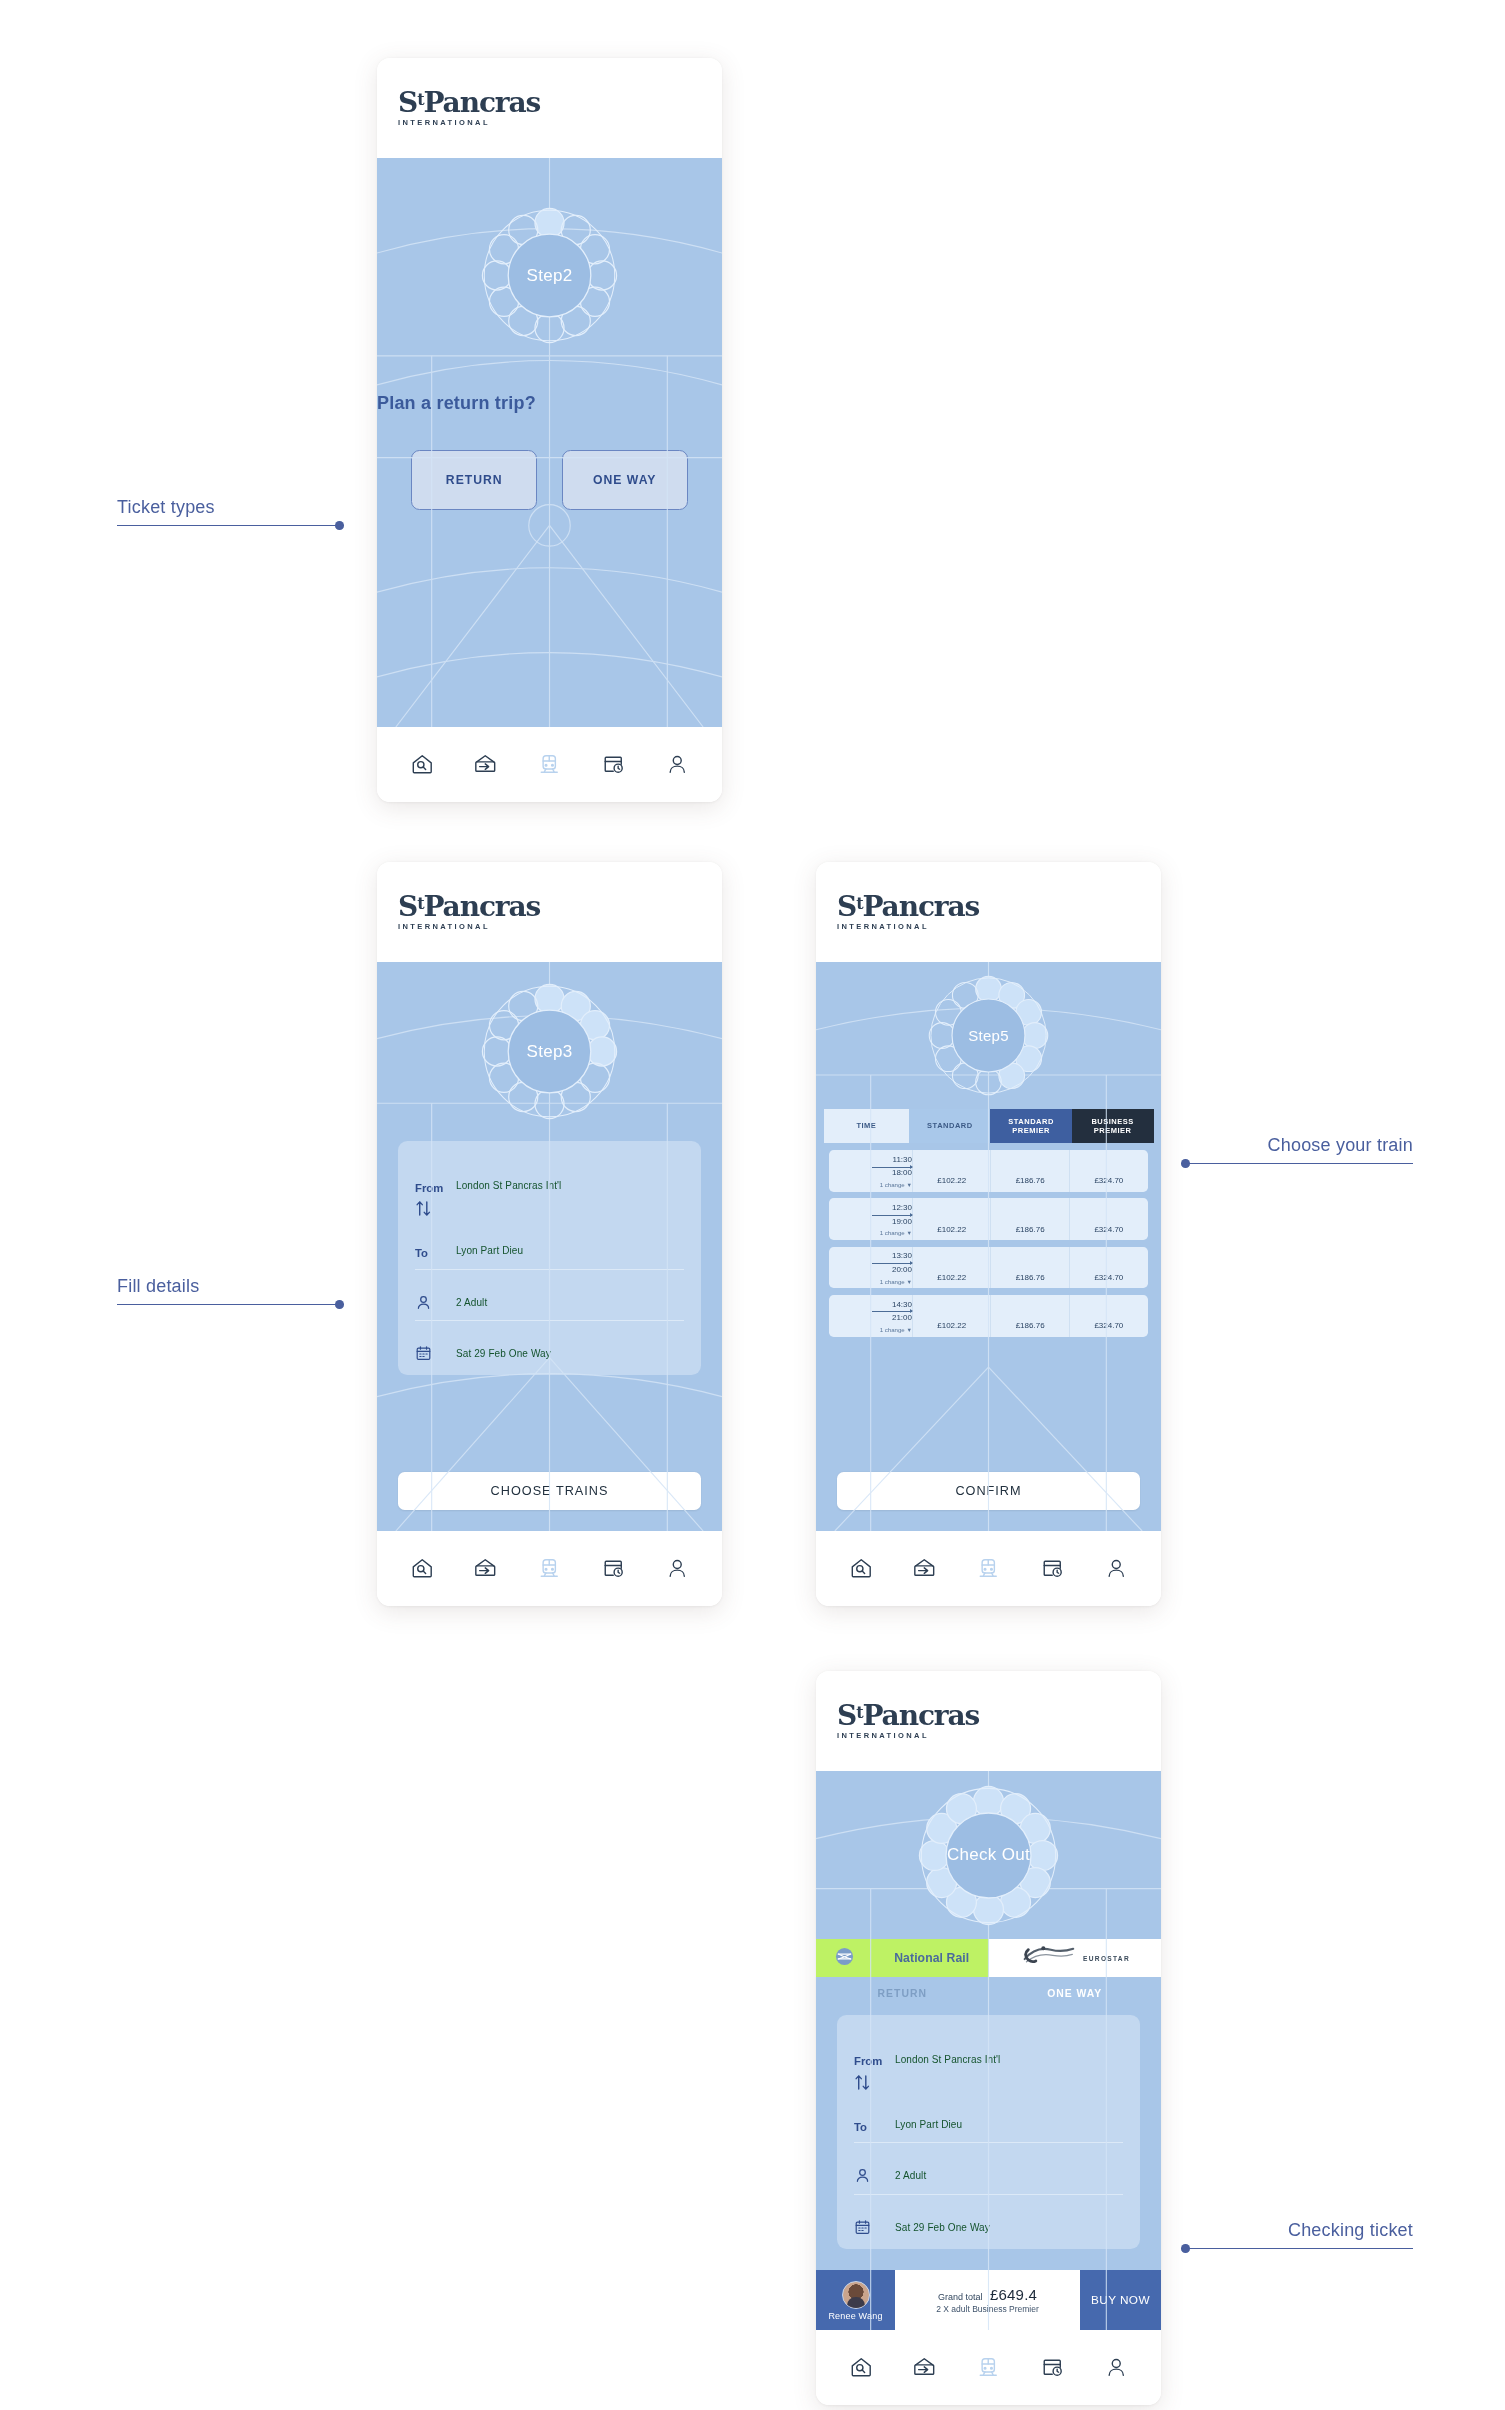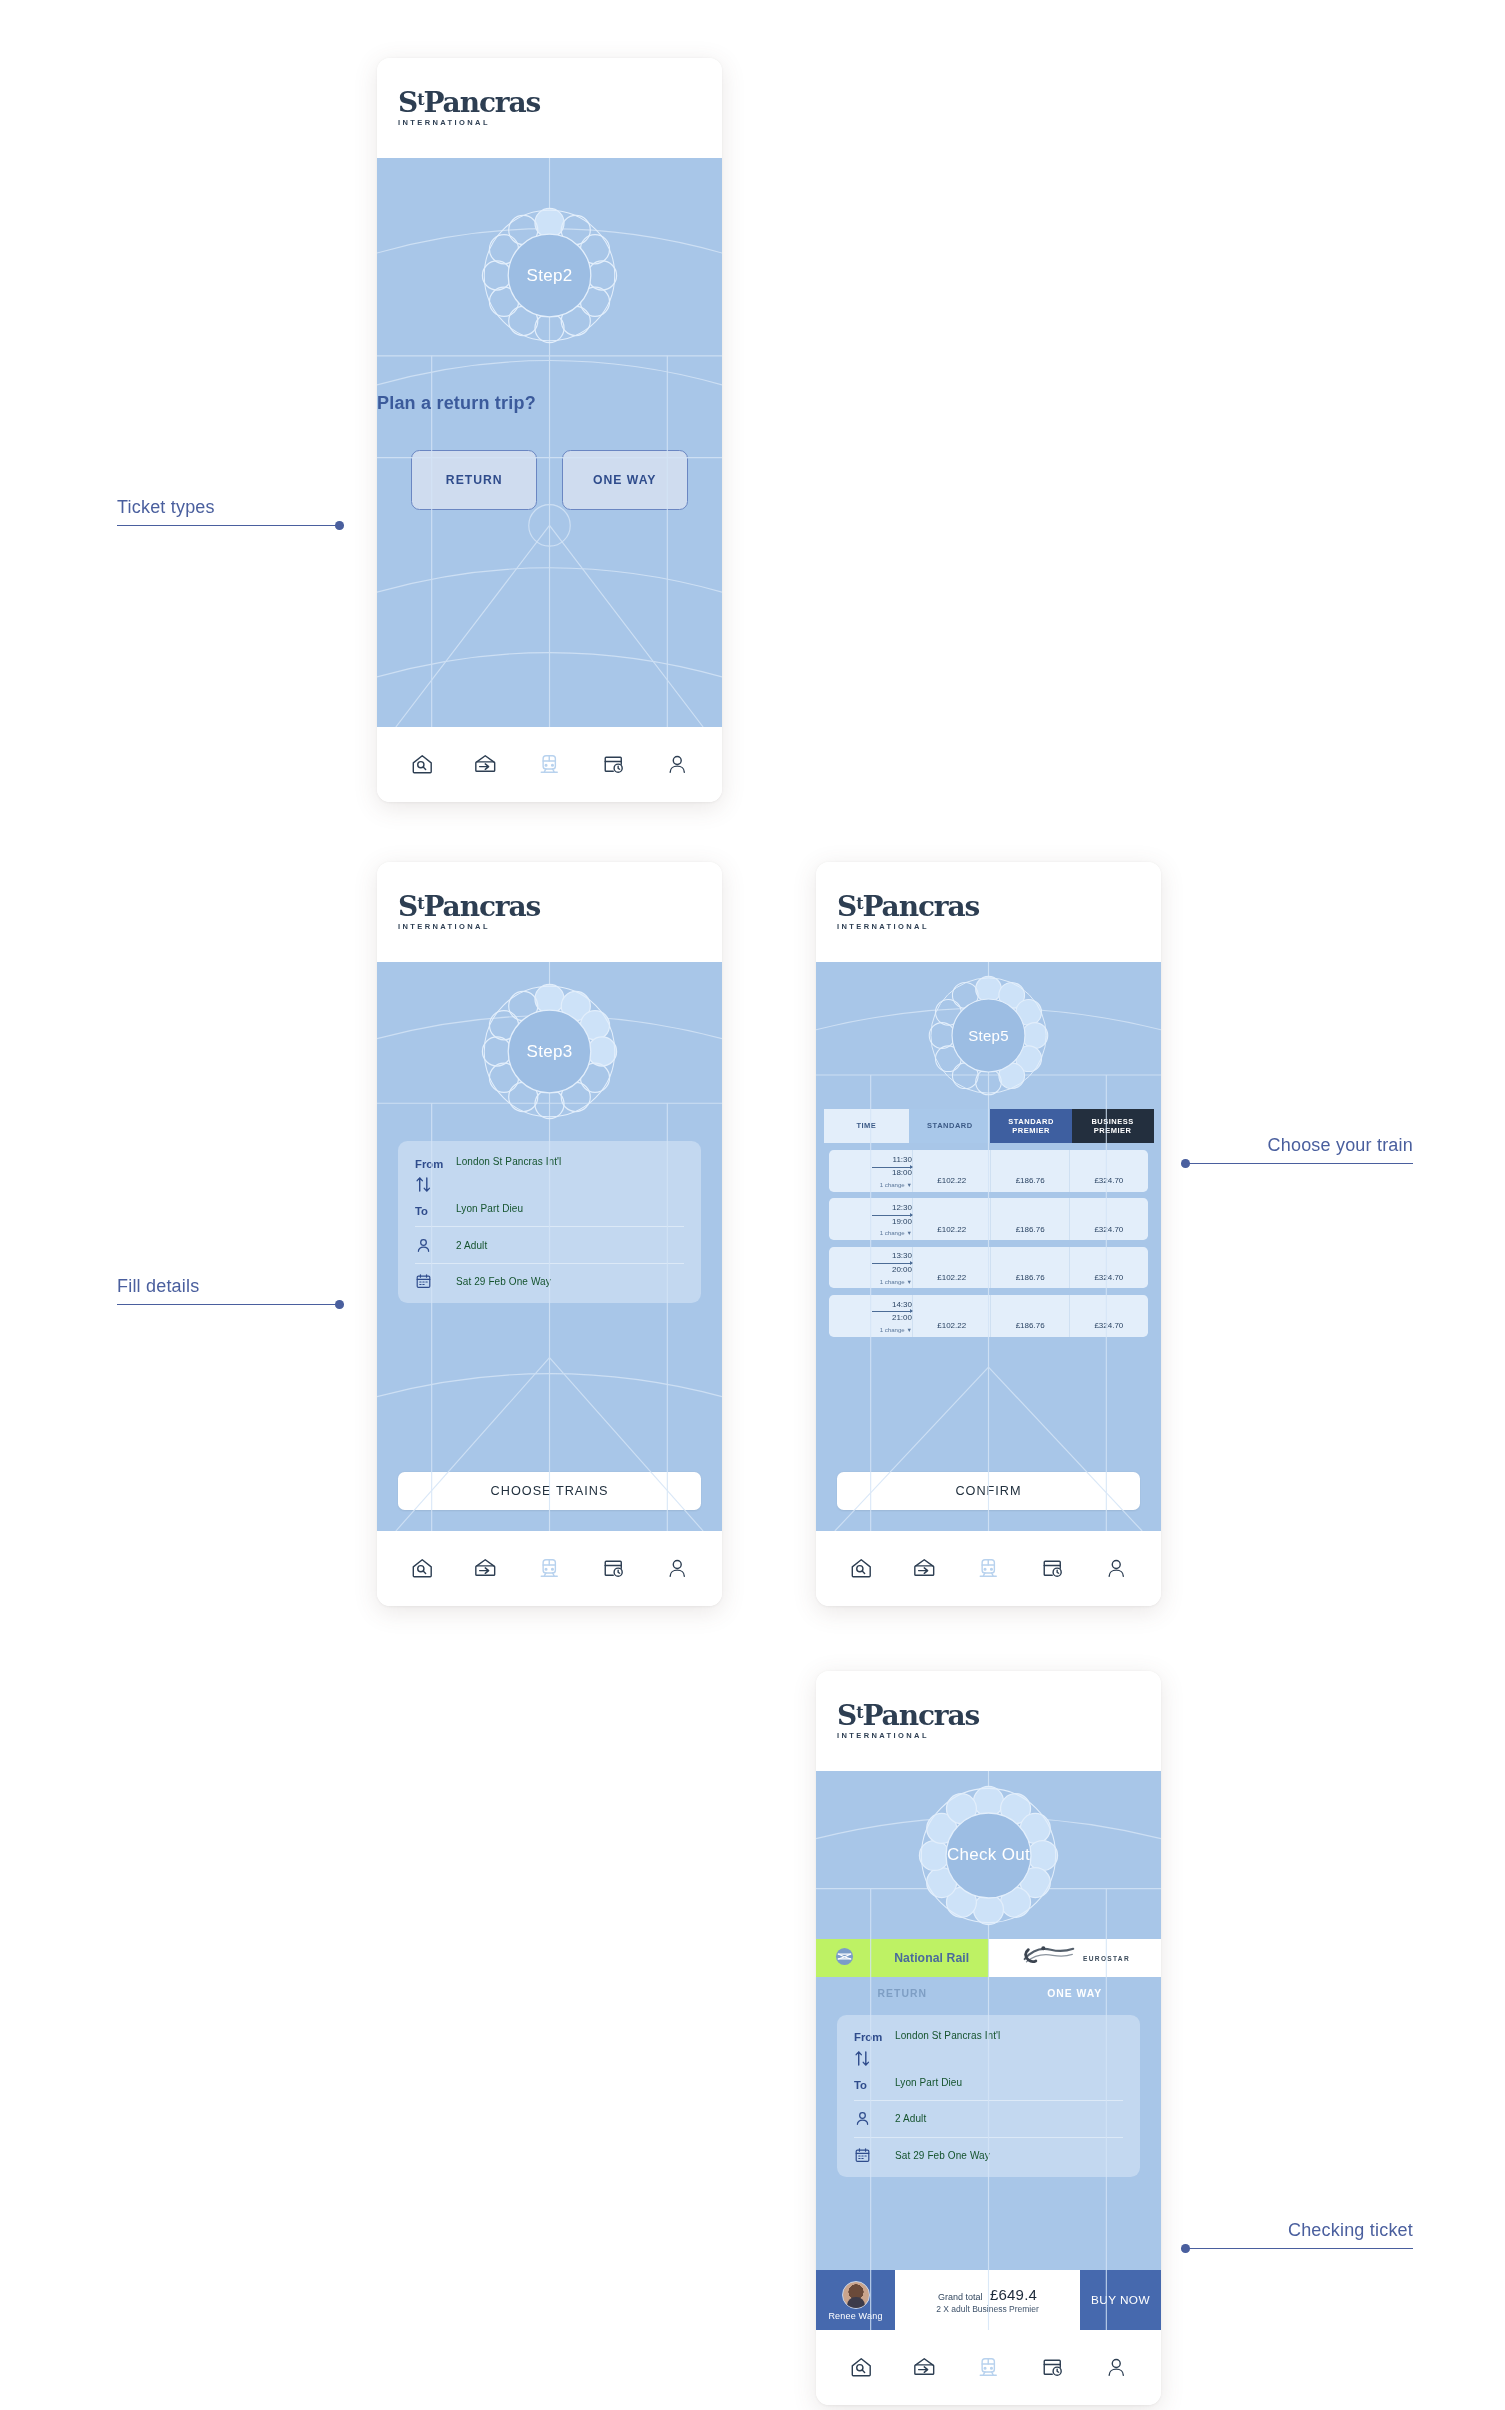--- a/index.html
+++ b/index.html
@@ -79,21 +79,21 @@
   .rt-btn {
     width: 126px; height: 60px; border:1.9px solid #6a86c2; border-radius:8.5px;
     background:#cfdcef; color:#2f4c8c; font-size:12.2px; font-weight:700;
     letter-spacing:1px; display:flex; align-items:center; justify-content:center;
   }
 
   
   .card {
     background:#c3d8f0; border-radius:9.4px; padding:15px 17px 13px 17px;
   }
-  .row { display:flex; align-items:flex-start; }
+  .row { display:flex; align-items:flex-start;margin-top:24px; }
   .row-lbl {
     width:41px; flex:none; color:#2f4c8c; font-size:11.3px; font-weight:700;
     padding-top:1.9px;
   }
   .row-val { color:#14532d; font-size:10px; letter-spacing:0.1px; }
   .swap { width:41px; flex:none; color:#2f4c8c; }
   .hr { height:0.9px; background:#dce9f7; margin:9.4px 0; }
   .row-ico { width:41px; flex:none; display:flex; }
 
   

